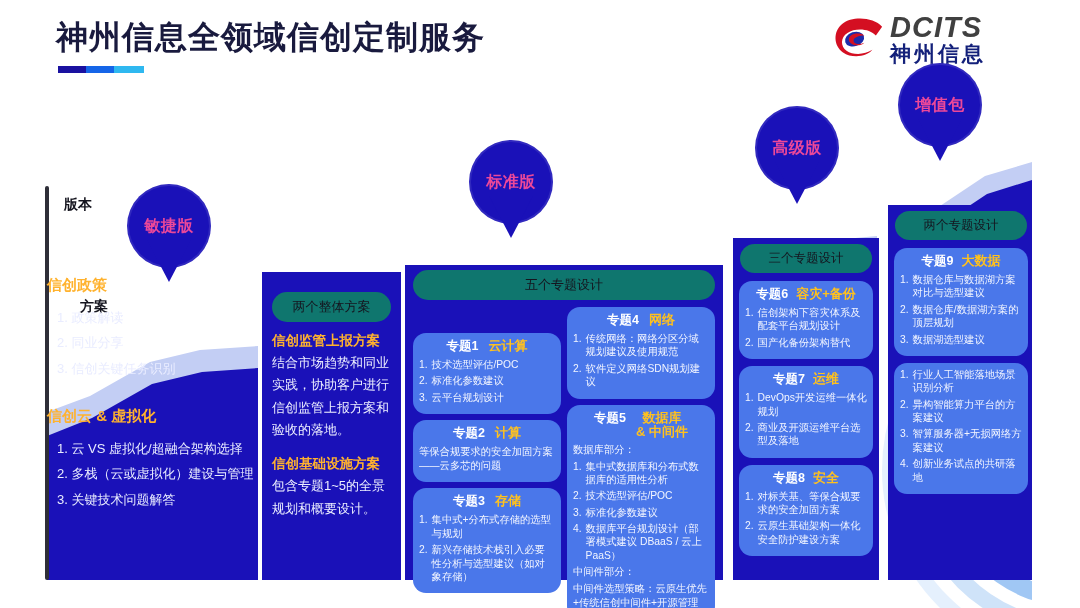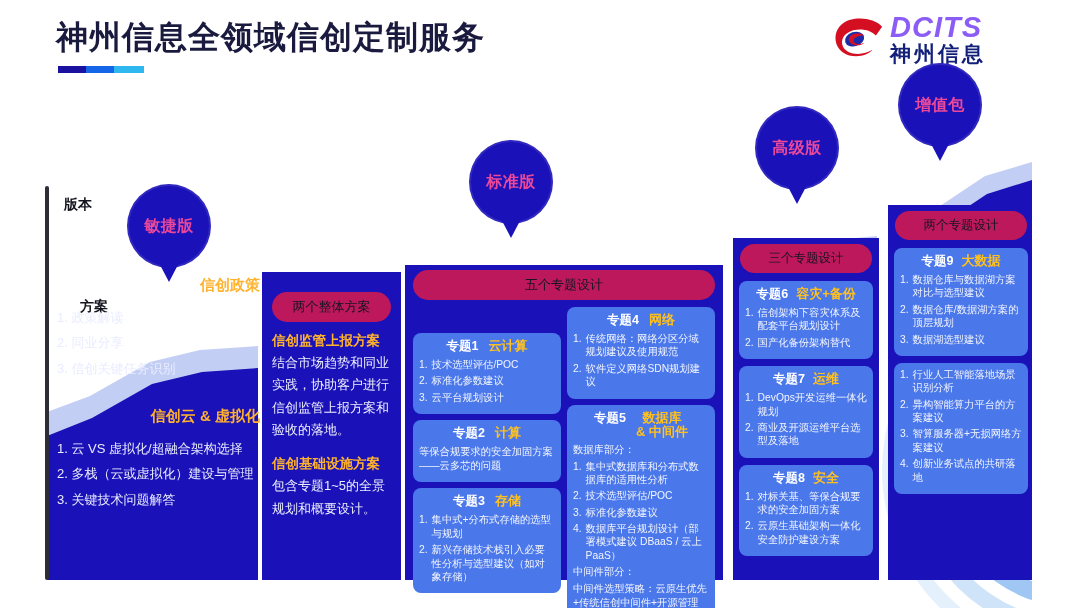--- a/index.html
+++ b/index.html
@@ -20,21 +20,21 @@
   .title-rule { position: absolute; left: 58px; top: 66px; display: flex; height: 7px; }
   .title-rule i { display: block; height: 7px; }
   .r1 { width: 28px; background: #1a11a0; }
   .r2 { width: 28px; background: #1565e8; }
   .r3 { width: 30px; background: #2fb8f0; }
 
   
   .logo { position: absolute; right: 14px; top: 10px; width: 186px; height: 62px; }
   .logo-mark { position: absolute; left: 0; top: 6px; width: 54px; height: 48px; }
   .logo-text { position: absolute; left: 58px; top: 2px; }
-  .logo-en { font-size: 29px; font-weight: bold; color: #8b5cf6; letter-spacing: 1px;
+  .logo-en { font-size: 29px; font-weight: bold; color: #404040; letter-spacing: 1px;
              font-style: italic; line-height: 1.05; }
   .logo-cn { font-size: 21px; font-weight: bold; color: #13207a; letter-spacing: 3px; line-height: 1.1; }
 
   
   .axis-line { position: absolute; left: 45px; top: 186px; width: 4px; height: 394px;
                background: #2e2e38; border-radius: 2px; }
   .axis-lbl { position: absolute; font-size: 14px; font-weight: bold; color: #15151f; }
 
   
   .mountain { position: absolute; left: 0; top: 150px; width: 1080px; height: 440px; }
@@ -53,44 +53,44 @@
   }
   .pin .plabel {
     position: absolute; left: 0; top: 0; width: 84px; height: 84px;
     display: flex; align-items: center; justify-content: center;
     color: #ec4899; font-size: 16px; font-weight: bold; letter-spacing: .5px; z-index: 3;
   }
 
   
   .col { position: absolute; color: #fff; }
   .pill {
-    background: #be185d; border-radius: 22px; color: #15151f;
+    background: #0f766e; border-radius: 22px; color: #15151f;
     font-size: 13px; text-align: center; padding: 6px 4px; font-weight: normal;
     white-space: nowrap;
   }
   .sec-h {
-    color: #ffb22e; font-weight: bold; text-align: right;
+    color: #ffb22e; font-weight: bold; text-align: left;
   }
 
   
   #col1 { left: 47px; top: 276px; width: 213px; }
   #col1 .sec-h { font-size: 15px; margin-bottom: 10px; }
   #col1 ol { list-style: none; padding-left: 10px; }
   #col1 li { font-size: 13px; line-height: 1.95; color: #e9ecff; }
 
   
   #col2 { left: 262px; top: 272px; width: 139px; height: 308px; background: #1a11b8; padding: 20px 10px; }
   #col2 .sec-h { font-size: 13.5px; text-align: left; margin: 4px 0 2px; }
   #col2 p { font-size: 13px; line-height: 1.72; color: #eceeff; }
 
   
   .colshell { background: #1a11b8; }
   .cards { display: flex; gap: 6px; }
   .card {
-    background: #4a77ea; border-radius: 8px; padding: 5px 6px 7px;
+    background: #4a77ea; border-radius: 13px; padding: 5px 6px 7px;
   }
   .card .chead { display: flex; align-items: baseline; justify-content: center; gap: 10px; margin-bottom: 3px; }
   .card .cnum { font-size: 12.5px; font-weight: bold; color: #ffffff; }
   .card .ctopic { font-size: 13px; font-weight: bold; color: #ffc11e; line-height: 1.12; text-align: center; }
   .card ol { list-style: none; padding: 0; margin: 0; }
   .card li { display: flex; gap: 4px; font-size: 10.3px; line-height: 1.3; color: #f2f5ff; margin-bottom: 3px; }
   .card li .n { flex: 0 0 auto; }
   .card .plain { font-size: 10.3px; line-height: 1.32; color: #f2f5ff; margin-bottom: 3px; }
   .card .sub { font-size: 10.3px; color: #f2f5ff; margin: 2px 0 3px; }
 

